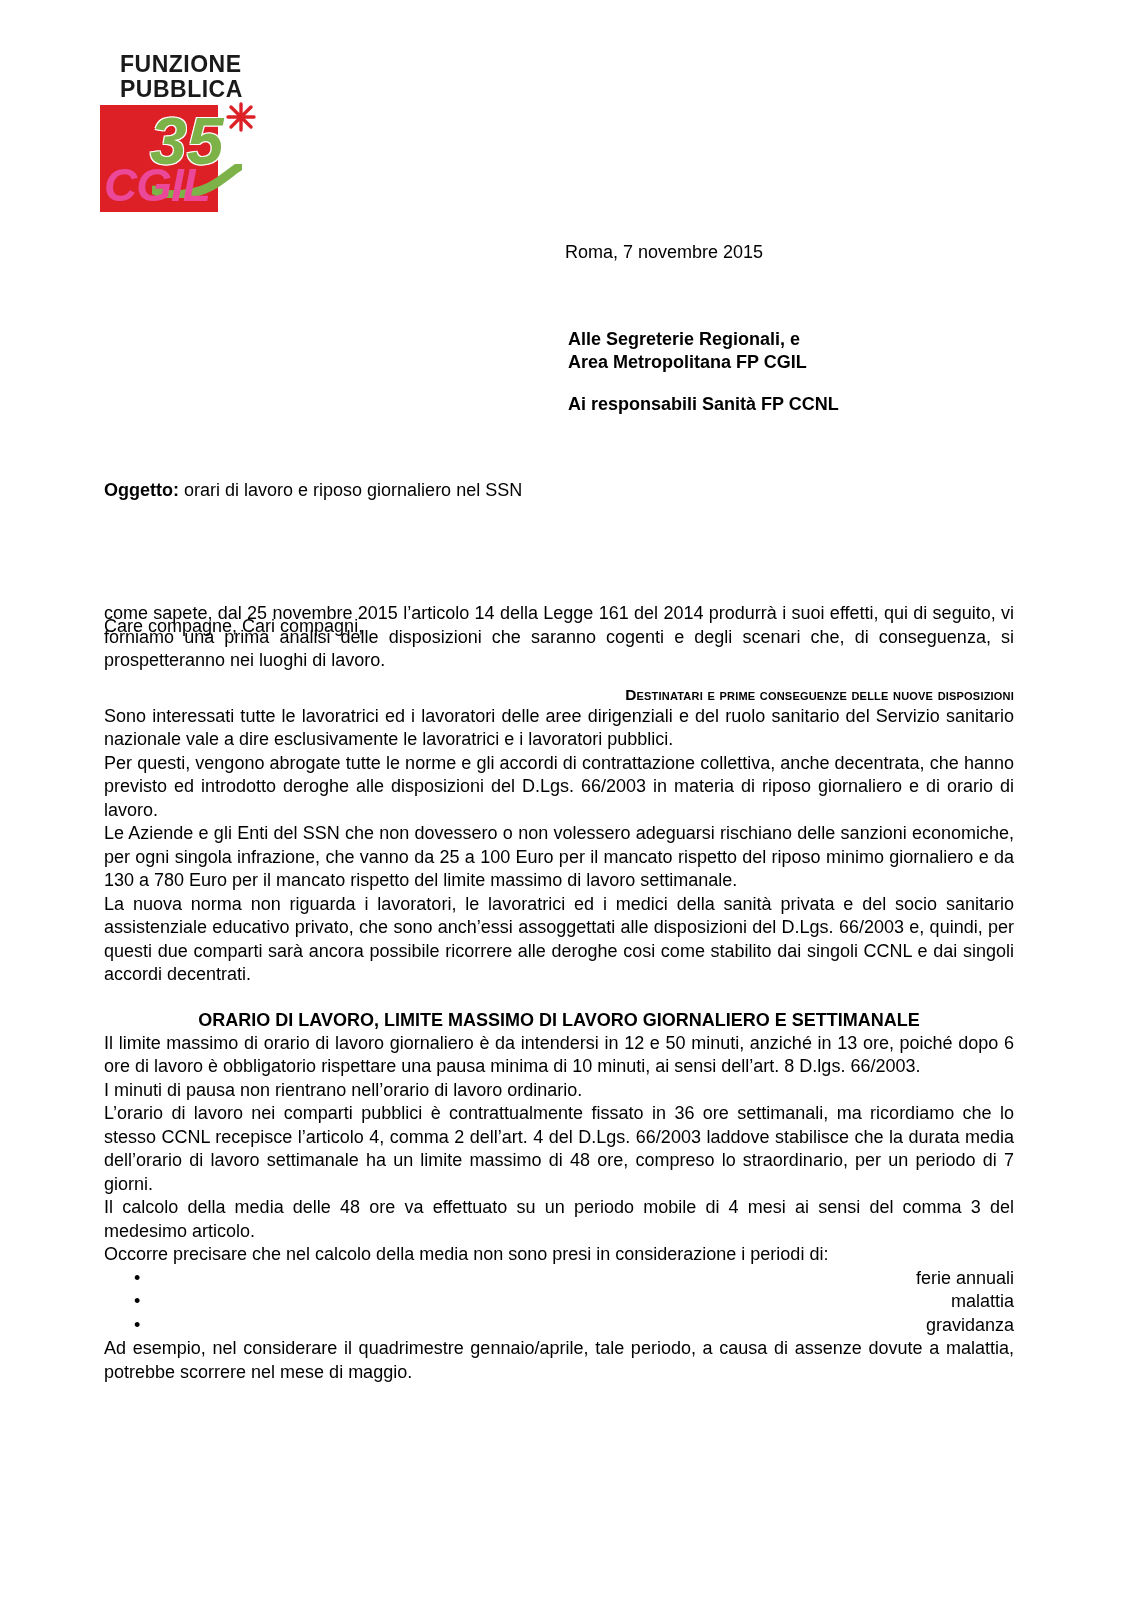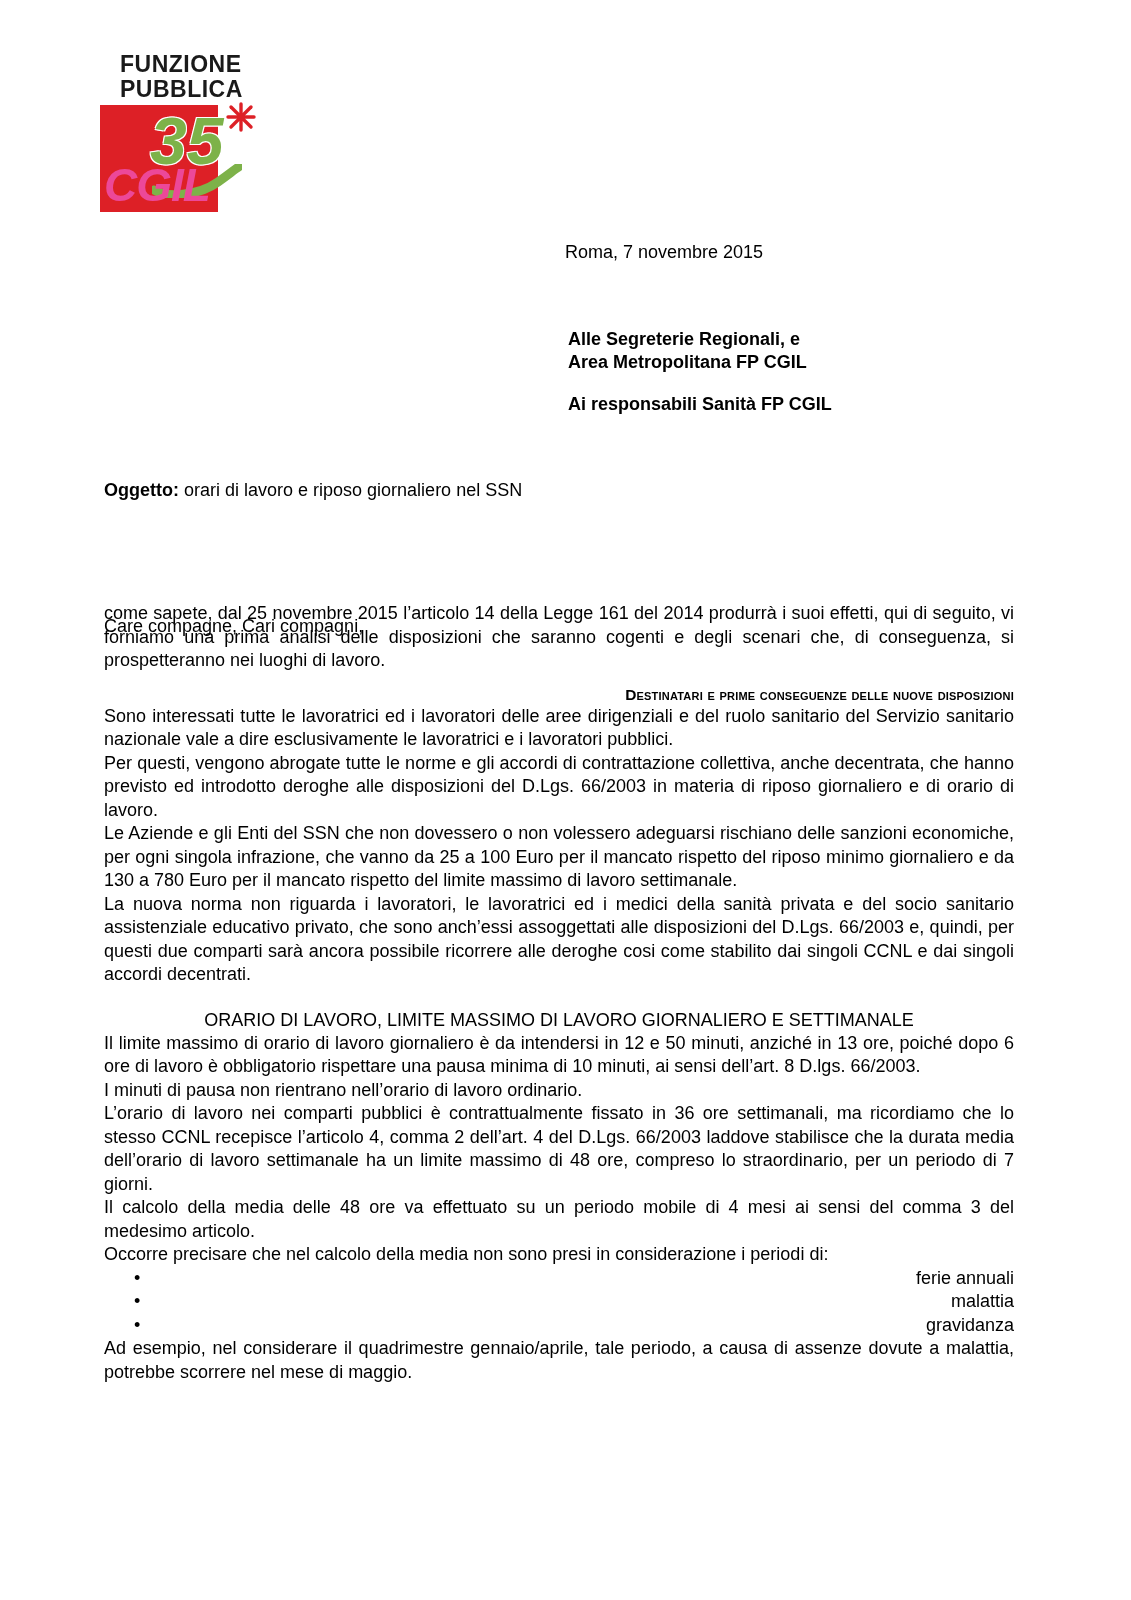--- a/index.html
+++ b/index.html
@@ -151,21 +151,21 @@
     font-size: 15.5px;
     font-weight: bold;
     font-variant: small-caps;
     letter-spacing: 0.2px;
     margin: 12px 0 0 0;
     line-height: 20px;
   }
   .section-head-caps {
     text-align: center;
     font-size: 18px;
-    font-weight: normal;
+    font-weight: bold;
     margin: 22px 0 0 0;
     line-height: 23px;
   }
 
   ul.bullets {
     margin: 0;
     padding: 0 0 0 0;
     list-style: none;
     text-align: right;
   }
@@ -212,21 +212,21 @@
     </svg>
   </div>
 
   <div class="date-line">Roma,  7 novembre 2015</div>
 
   <div class="addressee">
     <div>Alle Segreterie Regionali, e</div>
     <div>Area Metropolitana  FP CGIL</div>
   </div>
   <div class="addressee2">
-    <div>Ai responsabili Sanità FP CGIL</div>
+    <div>Ai responsabili Sanità FP CCNL</div>
   </div>
 
   <div class="subject">
     <b>Oggetto:</b>
     <span>orari di lavoro e riposo giornaliero nel SSN</span>
   </div>
 
   <div class="greeting">Care compagne, Cari compagni,</div>
 
   <div class="body-col">

